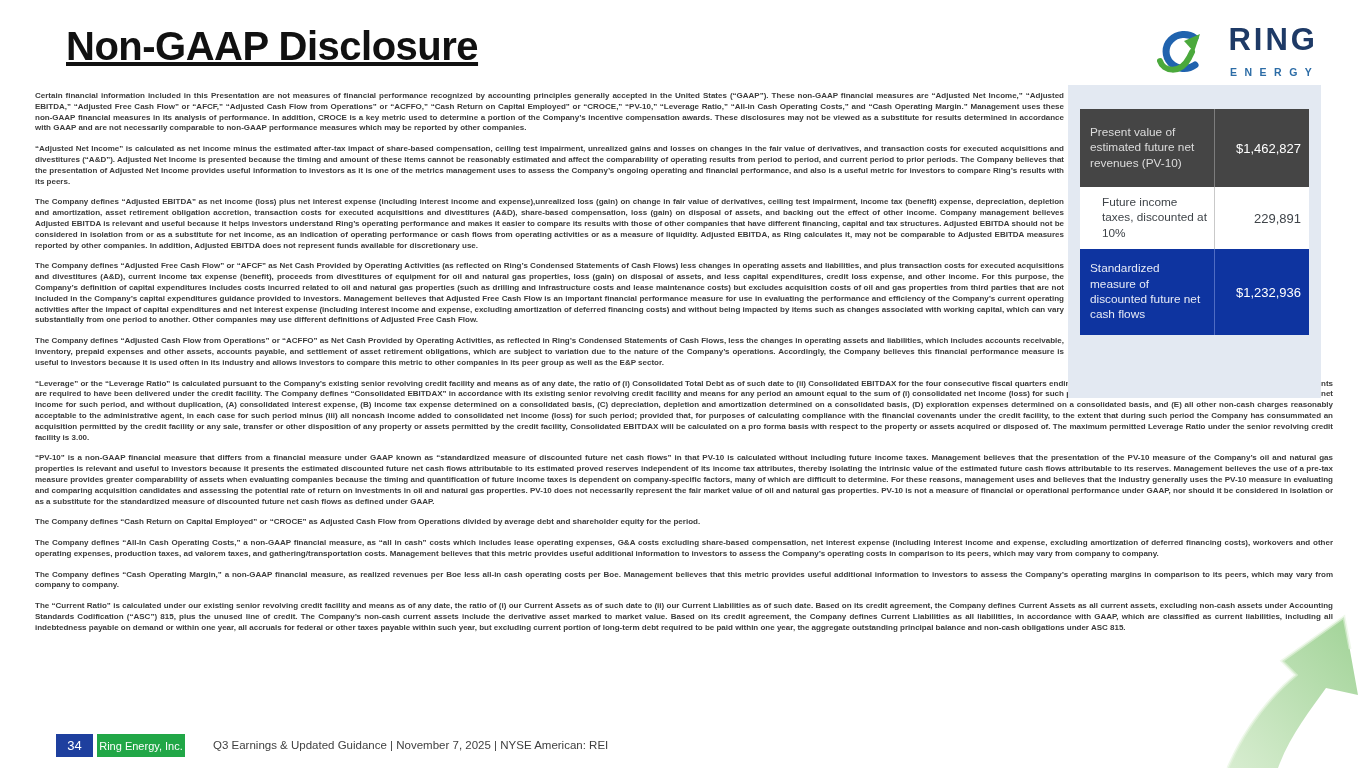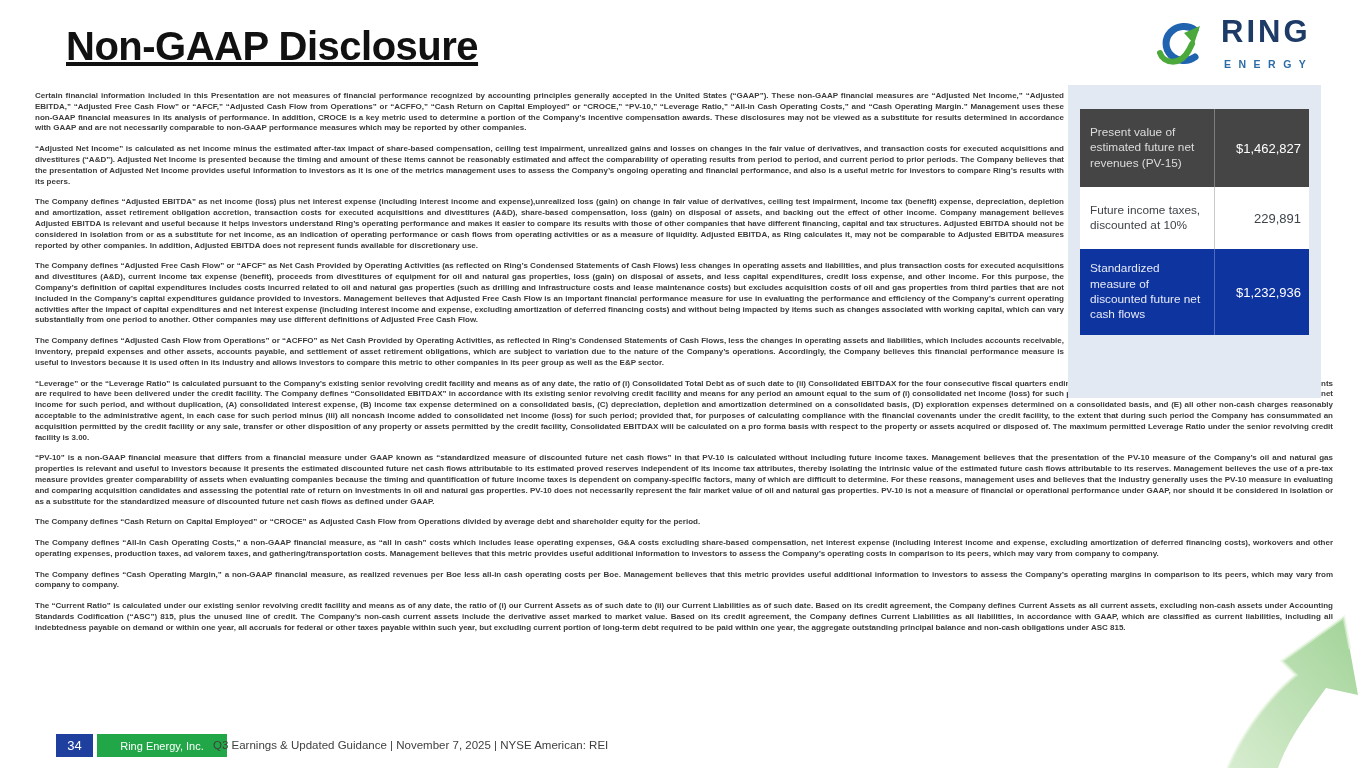--- a/index.html
+++ b/index.html
@@ -13,21 +13,21 @@
 
   
   .title{
     position:absolute;left:66px;top:24px;
     font-size:40px;font-weight:800;color:#111111;
     letter-spacing:-0.5px;
     text-decoration:underline;
   }
 
   
-  .logo{position:absolute;left:1153px;top:16px;display:flex;align-items:center;gap:16px;}
+  .logo{position:absolute;left:1153px;top:24px;display:flex;align-items:center;gap:22px;text-align:center;}
   .logo svg{display:block;}
   .logo-text{display:flex;flex-direction:column;line-height:1;}
   .logo-ring{font-size:31px;font-weight:bold;color:#1e3a66;letter-spacing:3px;}
   .logo-energy{font-size:10.5px;font-weight:bold;color:#2c6ca6;letter-spacing:7.5px;margin-top:12px;padding-left:3px;}
 
   
   .bodytext{
     position:absolute;left:35px;top:91px;width:1298px;
     font-size:8px;line-height:10.8px;color:#3c3c3c;
     text-align:justify;
@@ -49,36 +49,36 @@
     flex:1;display:flex;align-items:center;
     padding:6px 6px 6px 10px;font-size:11.8px;line-height:1.3;
   }
   .trow .val{
     width:86px;display:flex;align-items:center;justify-content:flex-end;
     padding-right:8px;font-size:13px;
   }
   .row-dark{background:#454545;height:78px;}
   .row-dark .lbl{color:#dcdcdc;}
   .row-dark .val{color:#ffffff;border-left:1px solid #7d7d7d;}
-  .row-light{background:#ffffff;height:62px;}
+  .row-light{background:#ffffff;height:62px;padding-left:12px;}
   .row-light .lbl{color:#3f4449;}
   .row-light .val{color:#3f4449;border-left:1px solid #c9c9c9;}
   .row-blue{background:#0e34a0;height:86px;}
   .row-blue .lbl{color:#e6eaf5;}
   .row-blue .val{color:#ffffff;border-left:1px solid #4f6cc3;}
 
   
   .footer{position:absolute;left:0;top:734px;width:100%;height:24px;}
   .page-box{
     position:absolute;left:56px;top:0;width:37px;height:23px;
     background:#1e3f9e;color:#ffffff;font-size:13px;
     display:flex;align-items:center;justify-content:center;
   }
   .company-box{
-    position:absolute;left:97px;top:0;width:130px;height:23px;
+    position:absolute;left:97px;top:0;width:88px;height:23px;
     background:#21a747;color:#ffffff;font-size:11px;
     display:flex;align-items:center;justify-content:center;
   }
   .footer-caption{
     position:absolute;left:213px;top:0;height:23px;line-height:23px;
     font-size:11.5px;color:#3f3f3f;
   }
 
   
   .corner-arrow{position:absolute;left:1198px;top:583px;pointer-events:none;}
@@ -114,21 +114,21 @@
     <p>“PV-10” is a non-GAAP financial measure that differs from a financial measure under GAAP known as “standardized measure of discounted future net cash flows” in that PV-10 is calculated without including future income taxes. Management believes that the presentation of the PV-10 measure of the Company’s oil and natural gas properties is relevant and useful to investors because it presents the estimated discounted future net cash flows attributable to its estimated proved reserves independent of its income tax attributes, thereby isolating the intrinsic value of the estimated future cash flows attributable to its reserves. Management believes the use of a pre-tax measure provides greater comparability of assets when evaluating companies because the timing and quantification of future income taxes is dependent on company-specific factors, many of which are difficult to determine. For these reasons, management uses and believes that the industry generally uses the PV-10 measure in evaluating and comparing acquisition candidates and assessing the potential rate of return on investments in oil and natural gas properties. PV-10 does not necessarily represent the fair market value of oil and natural gas properties. PV-10 is not a measure of financial or operational performance under GAAP, nor should it be considered in isolation or as a substitute for the standardized measure of discounted future net cash flows as defined under GAAP.</p>
     <p>The Company defines “Cash Return on Capital Employed” or “CROCE” as Adjusted Cash Flow from Operations divided by average debt and shareholder equity for the period.</p>
     <p>The Company defines “All-In Cash Operating Costs,” a non-GAAP financial measure, as “all in cash” costs which includes lease operating expenses, G&amp;A costs excluding share-based compensation, net interest expense (including interest income and expense, excluding amortization of deferred financing costs), workovers and other operating expenses, production taxes, ad valorem taxes, and gathering/transportation costs. Management believes that this metric provides useful additional information to investors to assess the Company’s operating costs in comparison to its peers, which may vary from company to company.</p>
     <p>The Company defines “Cash Operating Margin,” a non-GAAP financial measure, as realized revenues per Boe less all-in cash operating costs per Boe. Management believes that this metric provides useful additional information to investors to assess the Company’s operating margins in comparison to its peers, which may vary from company to company.</p>
     <p>The “Current Ratio” is calculated under our existing senior revolving credit facility and means as of any date, the ratio of (i) our Current Assets as of such date to (ii) our Current Liabilities as of such date. Based on its credit agreement, the Company defines Current Assets as all current assets, excluding non-cash assets under Accounting Standards Codification (“ASC”) 815, plus the unused line of credit. The Company’s non-cash current assets include the derivative asset marked to market value. Based on its credit agreement, the Company defines Current Liabilities as all liabilities, in accordance with GAAP, which are classified as current liabilities, including all indebtedness payable on demand or within one year, all accruals for federal or other taxes payable within such year, but excluding current portion of long-term debt required to be paid within one year, the aggregate outstanding principal balance and non-cash obligations under ASC 815.</p>
   </div>
 
   <div class="sidebar">
     <div class="pv10-table">
       <div class="trow row-dark">
-        <div class="lbl">Present value of estimated future net revenues (PV-15)</div>
+        <div class="lbl">Present value of estimated future net revenues (PV-10)</div>
         <div class="val">$1,462,827</div>
       </div>
       <div class="trow row-light">
         <div class="lbl">Future income taxes, discounted at 10%</div>
         <div class="val">229,891</div>
       </div>
       <div class="trow row-blue">
         <div class="lbl">Standardized measure of discounted future net cash flows</div>
         <div class="val">$1,232,936</div>
       </div>

